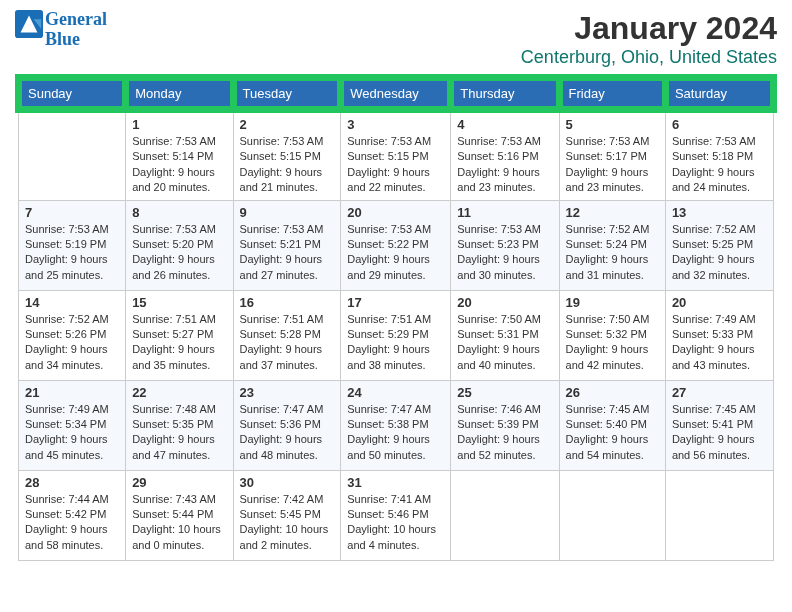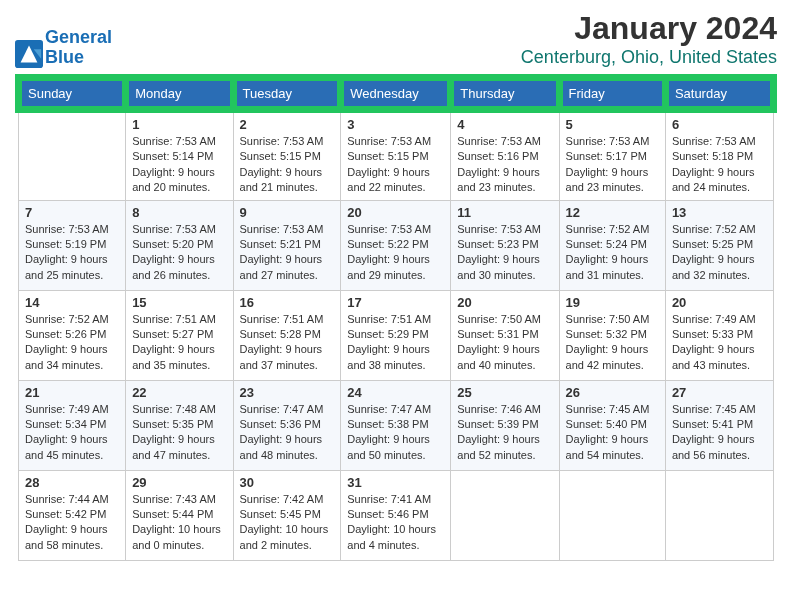--- a/index.html
+++ b/index.html
@@ -11,22 +11,23 @@
       padding: 10px 15px;
     }
     .header {
       display: flex;
       justify-content: space-between;
       align-items: flex-start;
       margin-bottom: 6px;
     }
     .logo {
       display: flex;
-      align-items: flex-end;
-      margin-top: 18px;
+      align-items: flex-start;
+      margin-top: 0;
+      font-family: Liberation Serif, serif;
     }
     .logo-text {
       font-size: 18px;
       font-weight: bold;
       color: #333;
       line-height: 1.1;
     }
     .logo-text span {
       color: #1a6eb5;
     }

